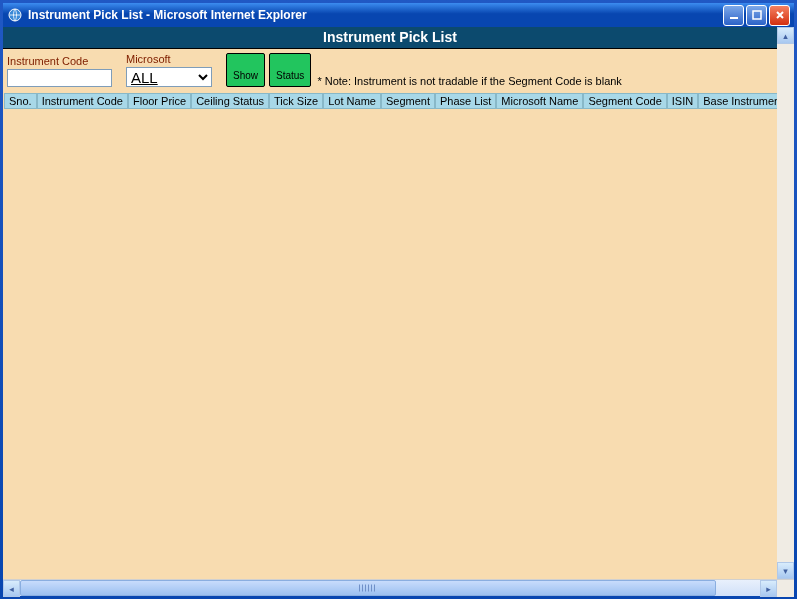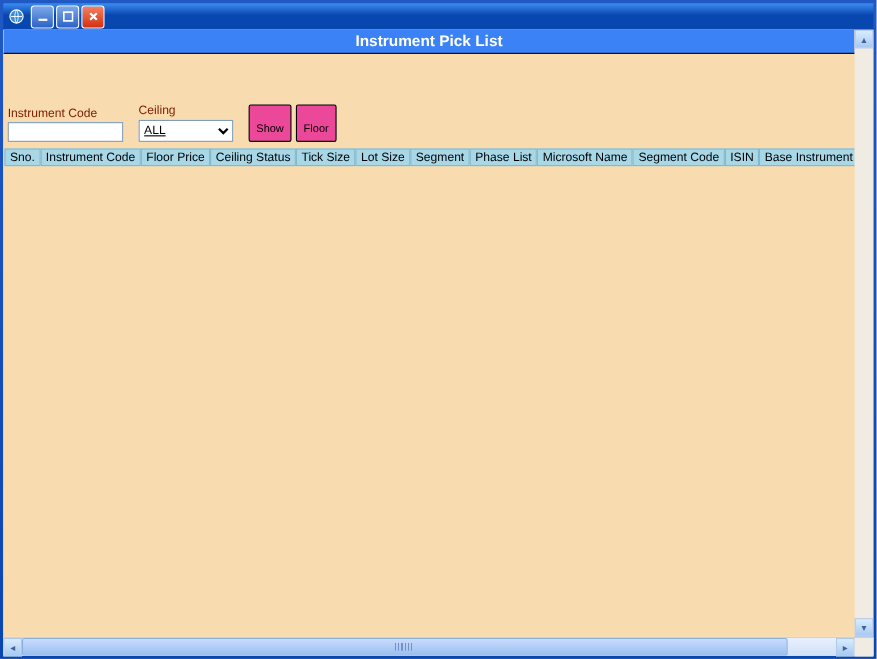--- a/index.html
+++ b/index.html
@@ -90,21 +90,21 @@
     display:flex;align-items:center;justify-content:center;
     color:#4060a0;font-size:9px;
   }
   .vscrollbar .arrow.down { position:absolute; bottom:0; }
   .inner-content {
     width: calc(100% - 17px);
     height: 100%;
     overflow-x: hidden;
   }
   .page-header {
-    background: #3b82f6;
+    background: #0c4a6e;
     color: #fff;
     text-align: center;
     font-weight: bold;
     font-size: 14px;
     padding: 2px 0 3px 0;
     border-bottom: 1px solid #000;
   }
   .filter-row {
     display: flex;
     align-items: flex-end;
@@ -127,33 +127,32 @@
     border: 1px solid #7f9db9;
     background: #fff;
     font-size: 11px;
     padding: 0 2px;
   }
   .fcol select {
     width: 86px;
     height: 20px;
     border: 1px solid #7f9db9;
     background: #fff;
-    font-size: 11px;
+    font-size: 15px;
     text-decoration: underline;
   }
   .btn {
     height: 19px;
     border: 1px solid #000;
-    background: #ec4899;
+    background: #22c55e;
     font-size: 10px;
     padding: 16px 6px;
     margin-right: 4px;
     cursor: pointer;
     border-radius: 2px;
-    margin-top: 42px;
   }
   .note {
     font-size: 11px;
     color: #000;
     margin-left: 2px;
   }
   .grid-headers {
     display: flex;
     padding: 0 1px;
     gap: 0;
@@ -209,20 +208,21 @@
 <body>
 
 <div class="window">
   <div class="titlebar">
     <span class="ie-icon">
       <svg width="14" height="14" viewBox="0 0 14 14">
           <circle cx="7" cy="7" r="6" fill="#3a8ad8" stroke="#fff" stroke-width="1"></circle>
           <path d="M2 7h10M7 1c2 3 2 9 0 12M7 1c-2 3-2 9 0 12" stroke="#fff" stroke-width="0.8" fill="none"></path>
         </svg>
     </span>
+    <span class="title-text">Instrument Pick List - Microsoft Internet Explorer</span>
     <div class="win-btns">
       <div class="win-btn">
         <svg width="10" height="10">
             <rect x="1" y="7" width="8" height="2" fill="#fff"></rect>
           </svg>
       </div>
       <div class="win-btn">
         <svg width="10" height="10">
             <rect x="1" y="1" width="8" height="8" fill="none" stroke="#fff" stroke-width="1.5"></rect>
           </svg>
@@ -241,36 +241,37 @@
         <div class="inner-content">
 
           <div class="page-header">Instrument Pick List</div>
 
           <div class="filter-row">
             <div class="fcol">
               <label>Instrument Code</label>
               <input type="text" value="" style="">
             </div>
             <div class="fcol">
-              <label>Ceiling</label>
+              <label>Microsoft</label>
               <select>
                 <option>ALL</option>
               </select>
             </div>
             <button class="btn">Show</button>
-            <button class="btn">Floor</button>
+            <button class="btn">Status</button>
+            <span class="note">* Note: Instrument is not tradable if the Segment Code is blank</span>
           </div>
 
           <div class="grid-headers">
             <div class="gh">Sno.</div>
             <div class="gh">Instrument Code</div>
             <div class="gh">Floor Price</div>
             <div class="gh">Ceiling Status</div>
             <div class="gh">Tick Size</div>
-            <div class="gh">Lot Size</div>
+            <div class="gh">Lot Name</div>
             <div class="gh">Segment</div>
             <div class="gh">Phase List</div>
             <div class="gh">Microsoft Name</div>
             <div class="gh">Segment Code</div>
             <div class="gh">ISIN</div>
             <div class="gh">Base Instrument Type</div>
 
           </div>
 
         </div>

